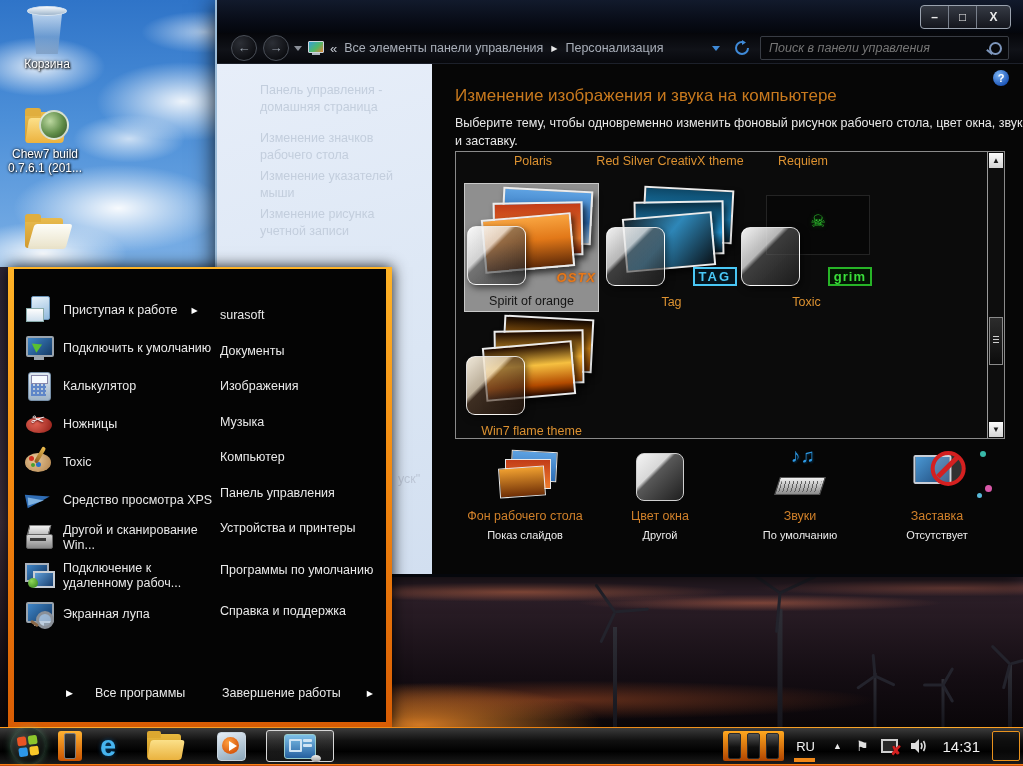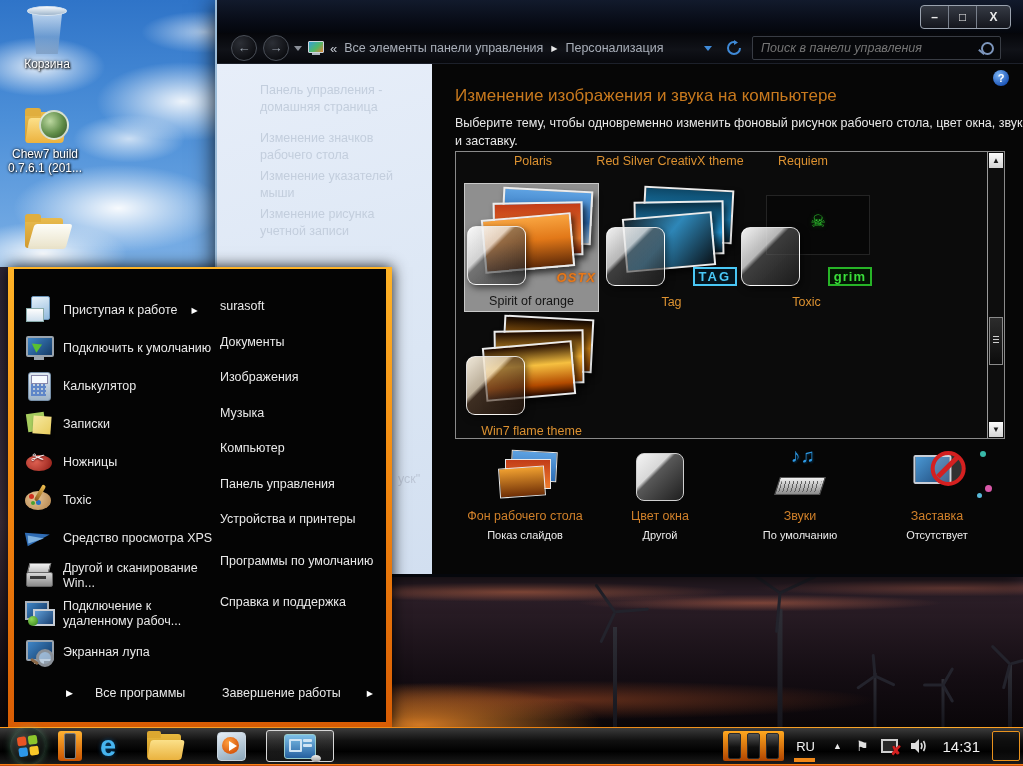--- a/index.html
+++ b/index.html
@@ -162,21 +162,21 @@
 
   
   .startmenu{position:absolute;left:8px;top:267px;width:384px;height:460px;
     background:linear-gradient(180deg,#ffb427 0%,#f4890f 45%,#d85c04 100%);
     box-shadow:0 0 14px rgba(0,0,0,.9);text-decoration:underline;}
   .sm-inner{position:absolute;inset:2px 6px 5px 6px;background:#040404;}
   .sm-left{position:absolute;left:10px;top:22px;width:192px;}
   .sm-item{display:flex;align-items:center;height:38px;color:#e9e9e9;font-size:12.5px;line-height:15px;}
   .sm-ic{flex:0 0 30px;height:30px;margin-right:9px;position:relative;}
   .sm-arrow{margin-left:14px;font-size:8px;color:#fff;}
-  .sm-right{position:absolute;left:206px;top:20px;width:166px;}
+  .sm-right{position:absolute;left:206px;top:29px;width:166px;}
   .sm-ritem{display:flex;align-items:center;height:35.5px;color:#e9e9e9;font-size:12.5px;line-height:15px;}
   .sm-ritem.tall{height:47px;}
   .sm-bottom{position:absolute;left:0;right:0;bottom:12px;height:24px;}
   .sm-allprog{position:absolute;left:52px;display:flex;align-items:center;color:#e9e9e9;font-size:12.5px;}
   .sm-allprog .tri{font-size:9px;color:#fff;margin-right:22px;}
   .sm-shutdown{position:absolute;left:208px;display:flex;align-items:center;color:#e9e9e9;font-size:12.5px;}
   .sm-shutdown .tri{font-size:8px;color:#fff;margin-left:26px;}
   
   .sm-ic i{position:absolute;}
   .ic-doc{left:7px;top:1px;width:17px;height:22px;border-radius:2px;background:linear-gradient(160deg,#e8f2fa,#8fb8dc);border:1px solid #6b94b8;}
@@ -350,21 +350,21 @@
       <span class="crumb-guz">«</span>
       <span class="crumb">Все элементы панели управления</span>
       <span class="crumb-sep">▶</span>
       <span class="crumb">Персонализация</span>
       <div style="flex:1"></div>
       <div class="tiny-caret" style="border-top-color:#3f8ad8"></div>
       <svg width="16" height="16" viewBox="0 0 16 16" style="margin-left:8px">
         <path d="M8 2 a6 6 0 1 0 6 6" fill="none" stroke="#3f8ad8" stroke-width="2"></path>
         <path d="M8 0 L12 2.5 L8 5 Z" fill="#3f8ad8"></path>
       </svg>
-      <div class="searchbox" style="margin-right:24px">
+      <div class="searchbox" style="margin-right:16px">
         <input placeholder="Поиск в панели управления" style="">
         <div class="mag"></div>
       </div>
     </div>
     <div class="win-body">
       <div class="cp-sidebar">
         <div class="side-link" style="top:18px">Панель управления - домашняя страница</div>
         <div class="side-link" style="top:66px">Изменение значков рабочего стола</div>
         <div class="side-link" style="top:104px">Изменение указателей мыши</div>
         <div class="side-link" style="top:142px">Изменение рисунка учетной записи</div>
@@ -488,27 +488,20 @@
             </div>
           <span>Подключить к умолчанию</span>
         </div>
         <div class="sm-item">
           <div class="sm-ic">
               <i class="ic-calcbody"></i>
               <i class="ic-calcscr"></i>
               <i class="ic-calckeys"></i>
             </div>
           <span>Калькулятор</span>
-        </div>
-        <div class="sm-item">
-          <div class="sm-ic">
-              <i class="ic-noteb"></i>
-              <i class="ic-notef"></i>
-            </div>
-          <span>Записки</span>
         </div>
         <div class="sm-item">
           <div class="sm-ic">
               <i class="ic-snipbase"></i>
               <i class="ic-scissors">✂</i>
             </div>
           <span>Ножницы</span>
         </div>
         <div class="sm-item">
           <div class="sm-ic">

